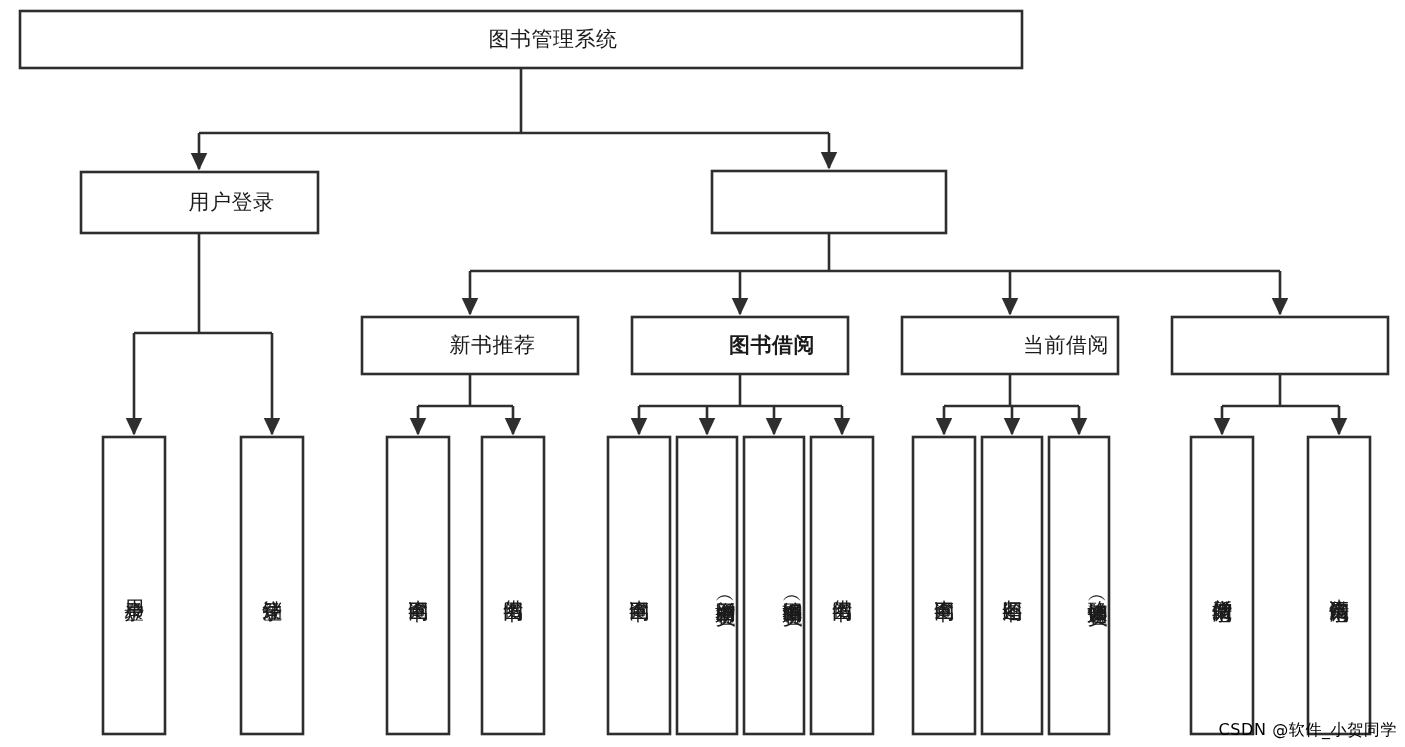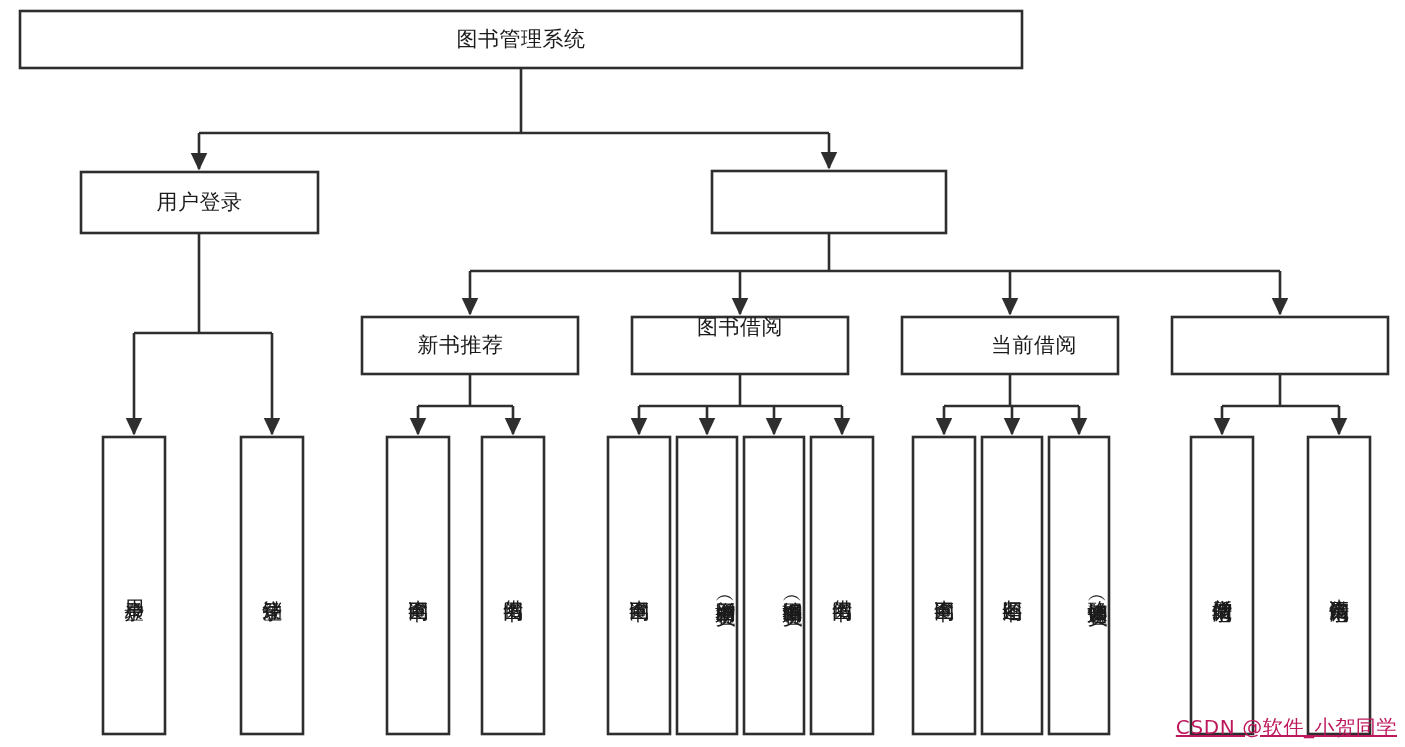--- a/index.html
+++ b/index.html
@@ -46,45 +46,45 @@
     position: absolute;
     display: flex;
     align-items: center;
     justify-content: center;
     color: #1b1b1b;
     font-size: 21px;
     line-height: 1.12;
     letter-spacing: 0.5px;
     white-space: nowrap;
     pointer-events: none;
+    padding-left: 32px;
   }
   .node-label-v {
     position: absolute;
     display: flex;
     align-items: center;
     justify-content: center;
     color: #1b1b1b;
     font-size: 20px;
     line-height: 1.18;
     letter-spacing: 1px;
     writing-mode: vertical-rl;
     text-orientation: upright;
     pointer-events: none;
     overflow: hidden;
   }
   .watermark {
     position: absolute;
     right: 8px;
     bottom: 6px;
-    font-size: 20px;
-    color: #be185d;
+    font-size: 16px;
+    color: #000000;
     letter-spacing: 0.6px;
     white-space: nowrap;
     pointer-events: none;
-    text-decoration: underline;
   }
 </style>
 </head>
 <body>
 
 <div id="diagram-root">
 
   <svg class="diagram-canvas" viewBox="0 0 1405 747">
     <defs>
       <marker id="arrow" viewBox="0 0 12 12" refX="10.5" refY="6" markerWidth="7.2" markerHeight="7.2" orient="auto-start-reverse">
@@ -159,21 +159,21 @@
     <path class="connector" d="M 1222 406 L 1339 406"></path>
     <path class="connector" marker-end="url(#arrow)" d="M 1222 406 L 1222 434"></path>
     <path class="connector" marker-end="url(#arrow)" d="M 1339 406 L 1339 434"></path>
   </svg>
 
   <div class="node-label-h" style="left:20px; top:11px; width:1002px; height:57px;">图书管理系统</div>
 
   <div class="node-label-h" style="left:81px; top:172px; width:237px; height:61px;">用户登录</div>
 
   <div class="node-label-h" style="left:362px; top:317px; width:197px; height:57px;">新书推荐</div>
-  <div class="node-label-h" style="left:632px; top:299px; width:216px; height:57px;">图书借阅</div>
+  <div class="node-label-h" style="left:632px; top:317px; width:216px; height:57px;font-weight:bold;">图书借阅</div>
   <div class="node-label-h" style="left:902px; top:317px; width:216px; height:57px;margin-left:24px;">当前借阅</div>
 
   <div class="node-label-v" style="left:103px; top:437px; width:62px; height:297px;">用户登录</div>
   <div class="node-label-v" style="left:241px; top:437px; width:62px; height:297px;">注销登录</div>
 
   <div class="node-label-v" style="left:387px; top:437px; width:62px; height:297px;">查询图书</div>
   <div class="node-label-v" style="left:482px; top:437px; width:62px; height:297px;">借阅图书</div>
 
   <div class="node-label-v" style="left:608px; top:437px; width:62px; height:297px;">查询图书</div>
   <div class="node-label-v" style="left:677px; top:437px; width:60px; height:297px; align-items:flex-start; padding-top:8px; box-sizing:border-box;">新增图书（管理员）</div>

